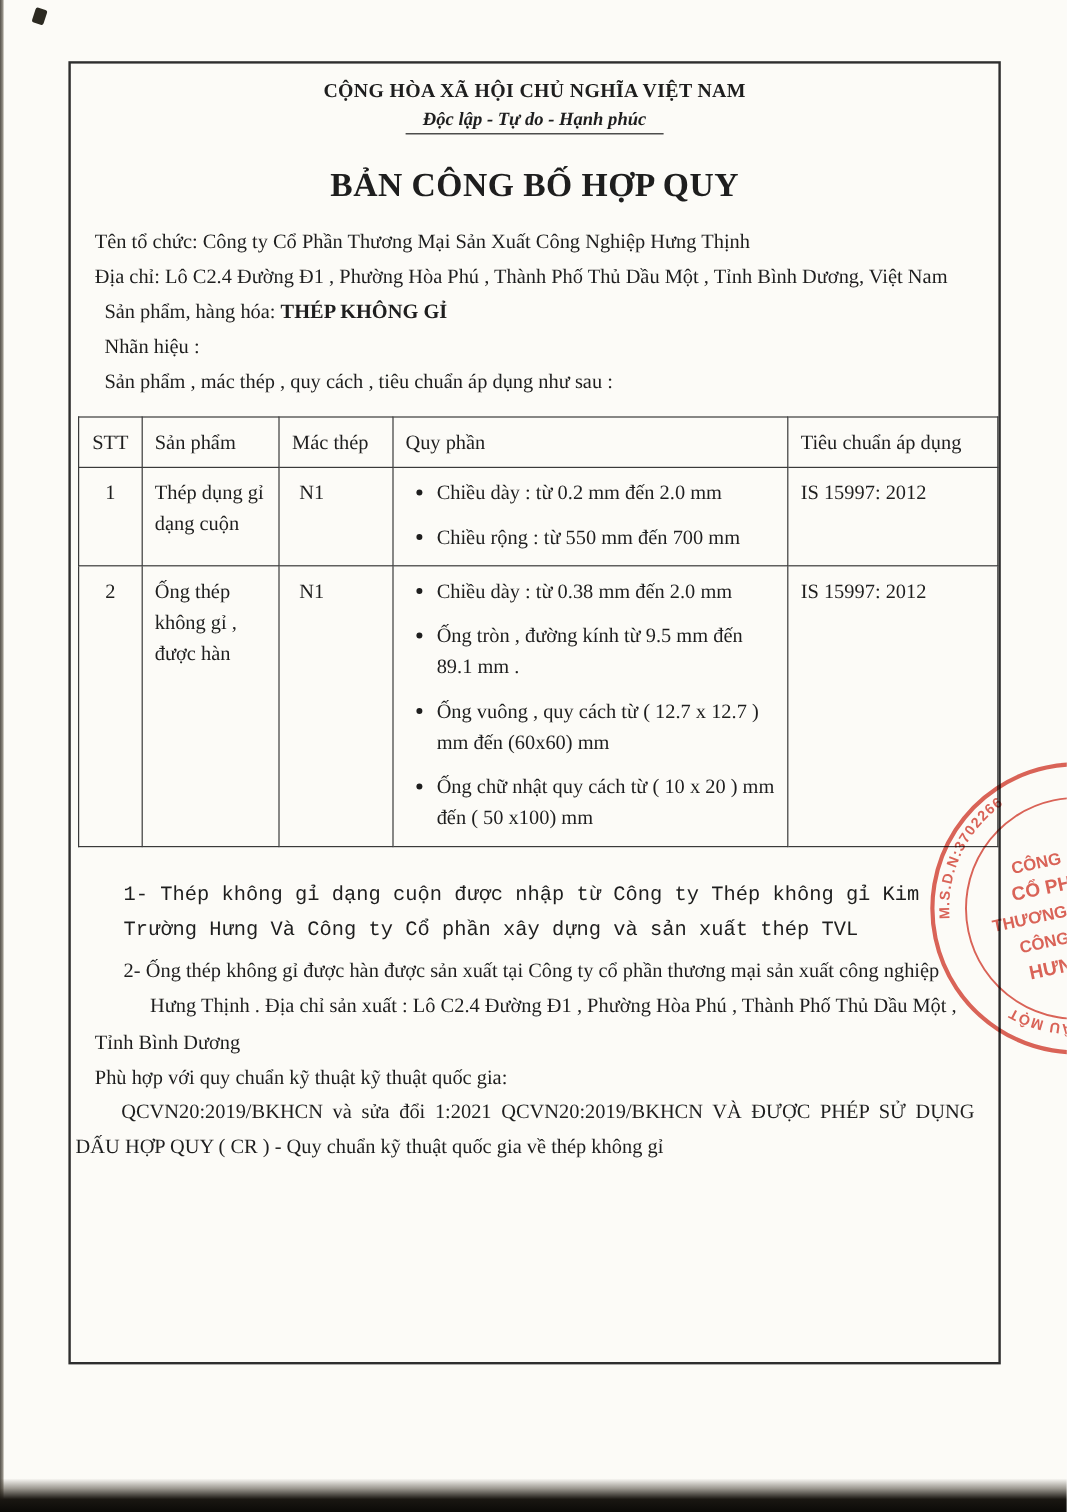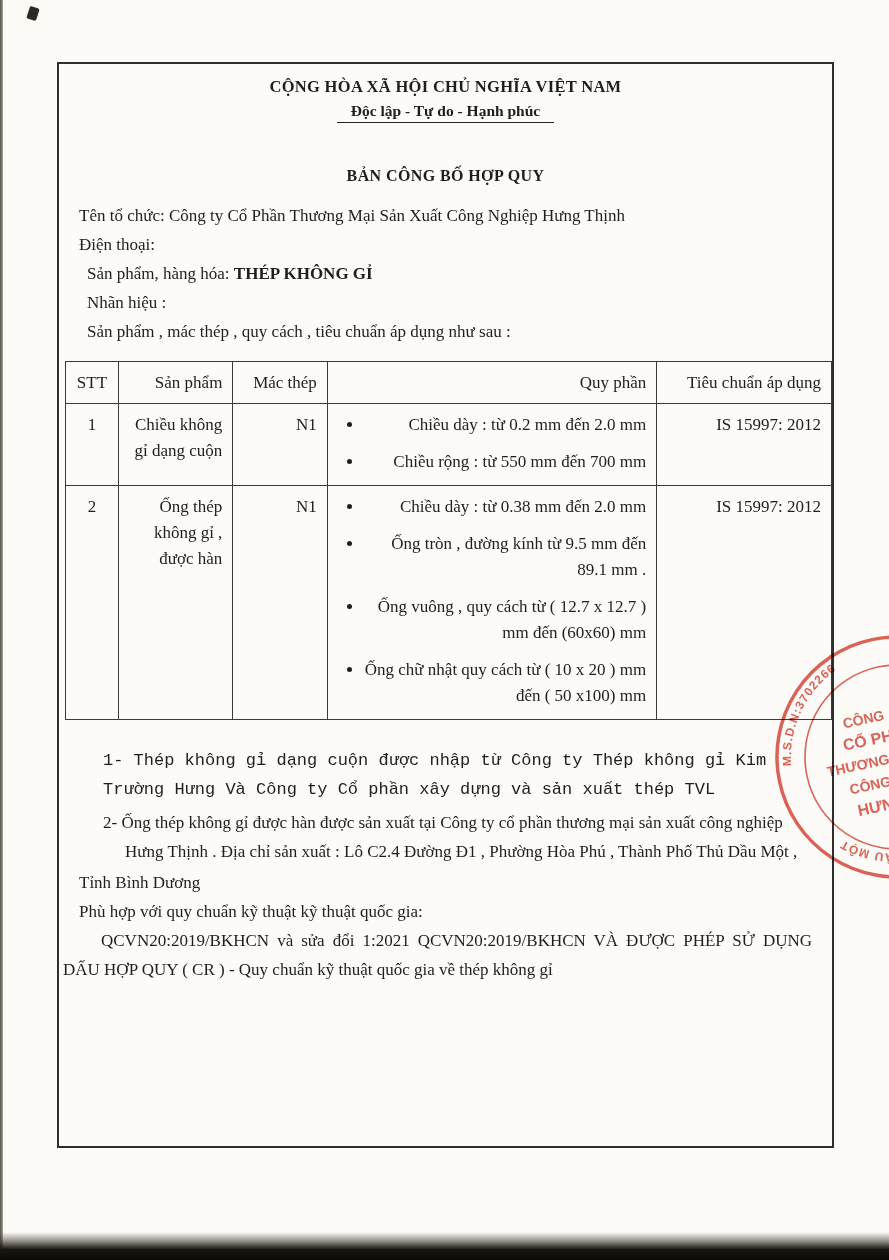--- a/index.html
+++ b/index.html
@@ -10,39 +10,39 @@
   }
   .page{position:absolute;inset:0;}
   
   .edge-left{position:absolute;left:0;top:0;width:3px;height:100%;
     background:linear-gradient(to right,#55514a,#a8a49a);z-index:5;}
   .edge-bottom{position:absolute;left:0;bottom:0;width:100%;height:28px;z-index:5;
     background:linear-gradient(to bottom,rgba(70,64,50,0) 0%,rgba(60,54,42,.5) 30%,#1a1712 62%,#0b0a07 100%);}
   .mark-topleft{position:absolute;left:28px;top:7px;width:10px;height:13px;
     background:#2c2a22;border-radius:2px;transform:rotate(18deg);z-index:5;}
   
-  .frame{position:absolute;left:57px;top:62px;width:777px;height:1086px;
+  .frame{position:absolute;left:57px;top:51px;width:777px;height:1086px;
     border:2px solid #2e2e2e;box-sizing:border-box;}
   .center{text-align:center;}
   .nat-title{margin-top:13px;font-weight:bold;font-size:16.5px;letter-spacing:.3px;}
   .motto-wrap{margin-top:5px;}
   .motto{display:inline-block;font-weight:bold;font-size:15.5px;
-    border-bottom:1.6px solid #222;padding:0 14px 2px;}
-  .doc-title{margin:44px 0 0;font-size:16px;font-weight:bold;text-align:center;letter-spacing:.4px;}
+    border-bottom:1.6px solid #222;padding:0 14px 2px;font-style:italic;}
+  .doc-title{margin:27px 0 0;font-size:28px;font-weight:bold;text-align:center;letter-spacing:.4px;}
   .doc-number{text-align:center;margin-top:9px;font-size:16.5px;}
   .content{padding:0 20px;font-size:17px;line-height:29px;}
   .content p{margin:0;}
   .p-first{margin-top:16px !important;}
   .indent{margin-left:8px !important;}
   b.product{font-weight:bold;}
   
   table{border-collapse:collapse;width:calc(100% + 34px);margin-left:-14px;
     margin-top:15px;font-size:17px;line-height:26px;padding-left:26px;}
   th,td{border:1.8px solid #3a3a3a;padding:8px 10px;vertical-align:top;
-    text-align:right;font-weight:normal;box-sizing:border-box;}
+    text-align:left;font-weight:normal;box-sizing:border-box;}
   th{vertical-align:middle;height:42px;padding-top:6px;padding-bottom:6px;}
   .c-stt{width:53px;}.c-product{width:115px;}.c-grade{width:95px;}
   .c-specs{width:332px;}.c-standard{width:176px;}
   .td-stt,.th-stt{text-align:center;}
   .td-grade{padding-left:16px;}
   td ul{margin:0;padding-left:26px;list-style:disc;}
   td li{margin:0 0 11px;}
   td li:last-child{margin-bottom:2px;}
   
   .notes{margin-top:26px;}
@@ -70,21 +70,21 @@
       <div class="nat-title">CỘNG HÒA XÃ HỘI CHỦ NGHĨA VIỆT NAM</div>
       <div class="motto-wrap">
         <span class="motto">Độc lập - Tự do - Hạnh phúc</span>
       </div>
     </div>
 
     <h1 class="doc-title">BẢN CÔNG BỐ HỢP QUY</h1>
 
     <div class="content">
       <p class="p-first">Tên tổ chức: Công ty Cổ Phần Thương Mại Sản Xuất Công Nghiệp Hưng Thịnh</p>
-      <p>Điện thoại:</p>
+      <p>Địa chỉ: Lô C2.4 Đường Đ1 , Phường Hòa Phú , Thành Phố Thủ Dầu Một , Tỉnh Bình Dương, Việt Nam</p>
       <p class="indent"><span>Sản phẩm, hàng hóa: </span><b class="product">THÉP KHÔNG GỈ</b></p>
       <p class="indent">Nhãn hiệu :</p>
       <p class="indent">Sản phẩm , mác thép , quy cách , tiêu chuẩn áp dụng như sau :</p>
 
       <table>
         <colgroup>
           <col class="c-stt">
             <col class="c-product">
             <col class="c-grade">
             <col class="c-specs">
@@ -95,21 +95,21 @@
             <th class="th-stt">STT</th>
             <th>Sản phẩm</th>
             <th>Mác thép</th>
             <th>Quy phần</th>
             <th>Tiêu chuẩn áp dụng</th>
           </tr>
         </thead>
         <tbody>
           <tr>
             <td class="td-stt">1</td>
-            <td>Chiều không gỉ dạng cuộn</td>
+            <td>Thép dụng gỉ dạng cuộn</td>
             <td class="td-grade">N1</td>
             <td>
               <ul>
                 <li>Chiều dày : từ 0.2 mm đến 2.0 mm</li>
                 <li>Chiều rộng : từ 550 mm đến 700 mm</li>
               </ul>
             </td>
             <td>IS 15997: 2012</td>
           </tr>
           <tr>

